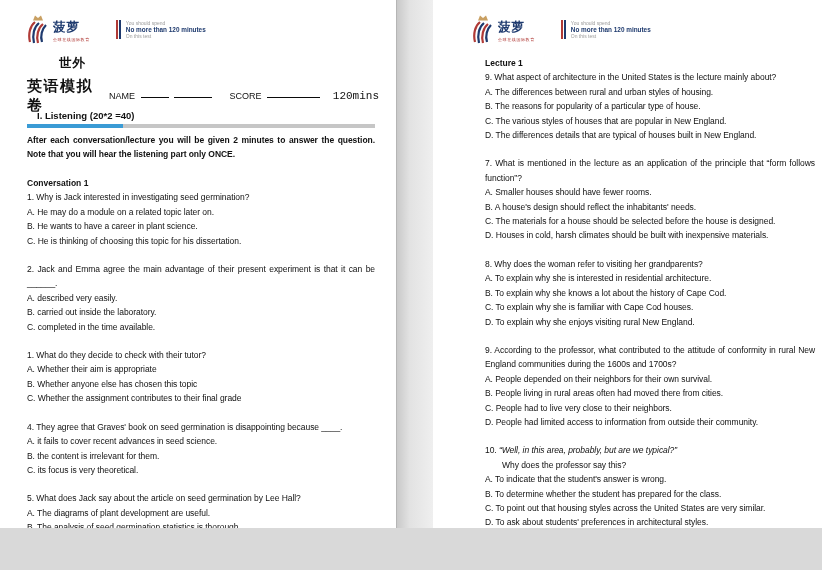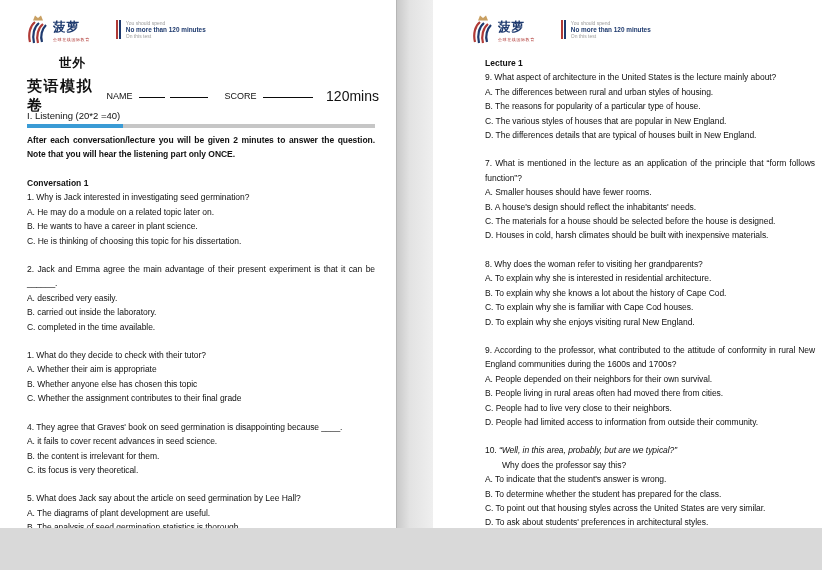--- a/index.html
+++ b/index.html
@@ -27,27 +27,27 @@
   .timer-l13 { font-size:5px; color:#9b9b9b; line-height:6px; }
   .timer-l2  { font-size:6.4px; color:#1e3a6e; font-weight:bold; line-height:7px; }
 
   
   .school { position:absolute; left:27px; top:55px; font-size:12.5px; font-weight:bold; letter-spacing:1px;margin-left:32px; }
   .title-row { position:absolute; left:27px; top:77px; width:352px; display:flex; align-items:center;justify-content:flex-end; }
   .paper-title { font-size:15px; font-weight:bold; letter-spacing:1.5px; }
   .meta-label { font-size:9px; color:#111; }
   .ml-name { margin-left:10px; }
   .ml-score { margin-left:17px; }
-  .ml-mins { margin-left:13px; font-size:14px; }
+  .ml-mins { margin-left:13px; font-size:11px;font-family:Liberation Mono, monospace; }
   .fill { display:inline-block; height:0; border-bottom:1.7px solid #0a0a0a; align-self:center; margin-top:3px; }
   .fill-a { width:32px; margin-left:6px; }
   .fill-b { width:44px; margin-left:5px; }
   .fill-c { width:60px; margin-left:6px; }
 
-  .section-head { position:absolute; left:27px; top:110px; font-size:9.5px; font-weight:normal;text-align:right; }
+  .section-head { position:absolute; left:37px; top:110px; font-size:9.5px; font-weight:bold;text-align:right; }
   .section-bar { position:absolute; left:27px; top:124px; width:348px; height:4px; background:#c6c6c6; }
   .section-bar-fill { width:96px; height:100%; background:#3a9bd5; }
 
   .intro { position:absolute; left:27px; top:133px; width:348px;
            font-size:8.5px; font-weight:bold; line-height:14.4px;
            text-align:justify; letter-spacing:-0.05px; }
 
   .q-flow-left  { position:absolute; left:27px; top:176px; width:348px; }
   .q-flow-right { position:absolute; left:52px; top:56px;  width:330px; }
 

